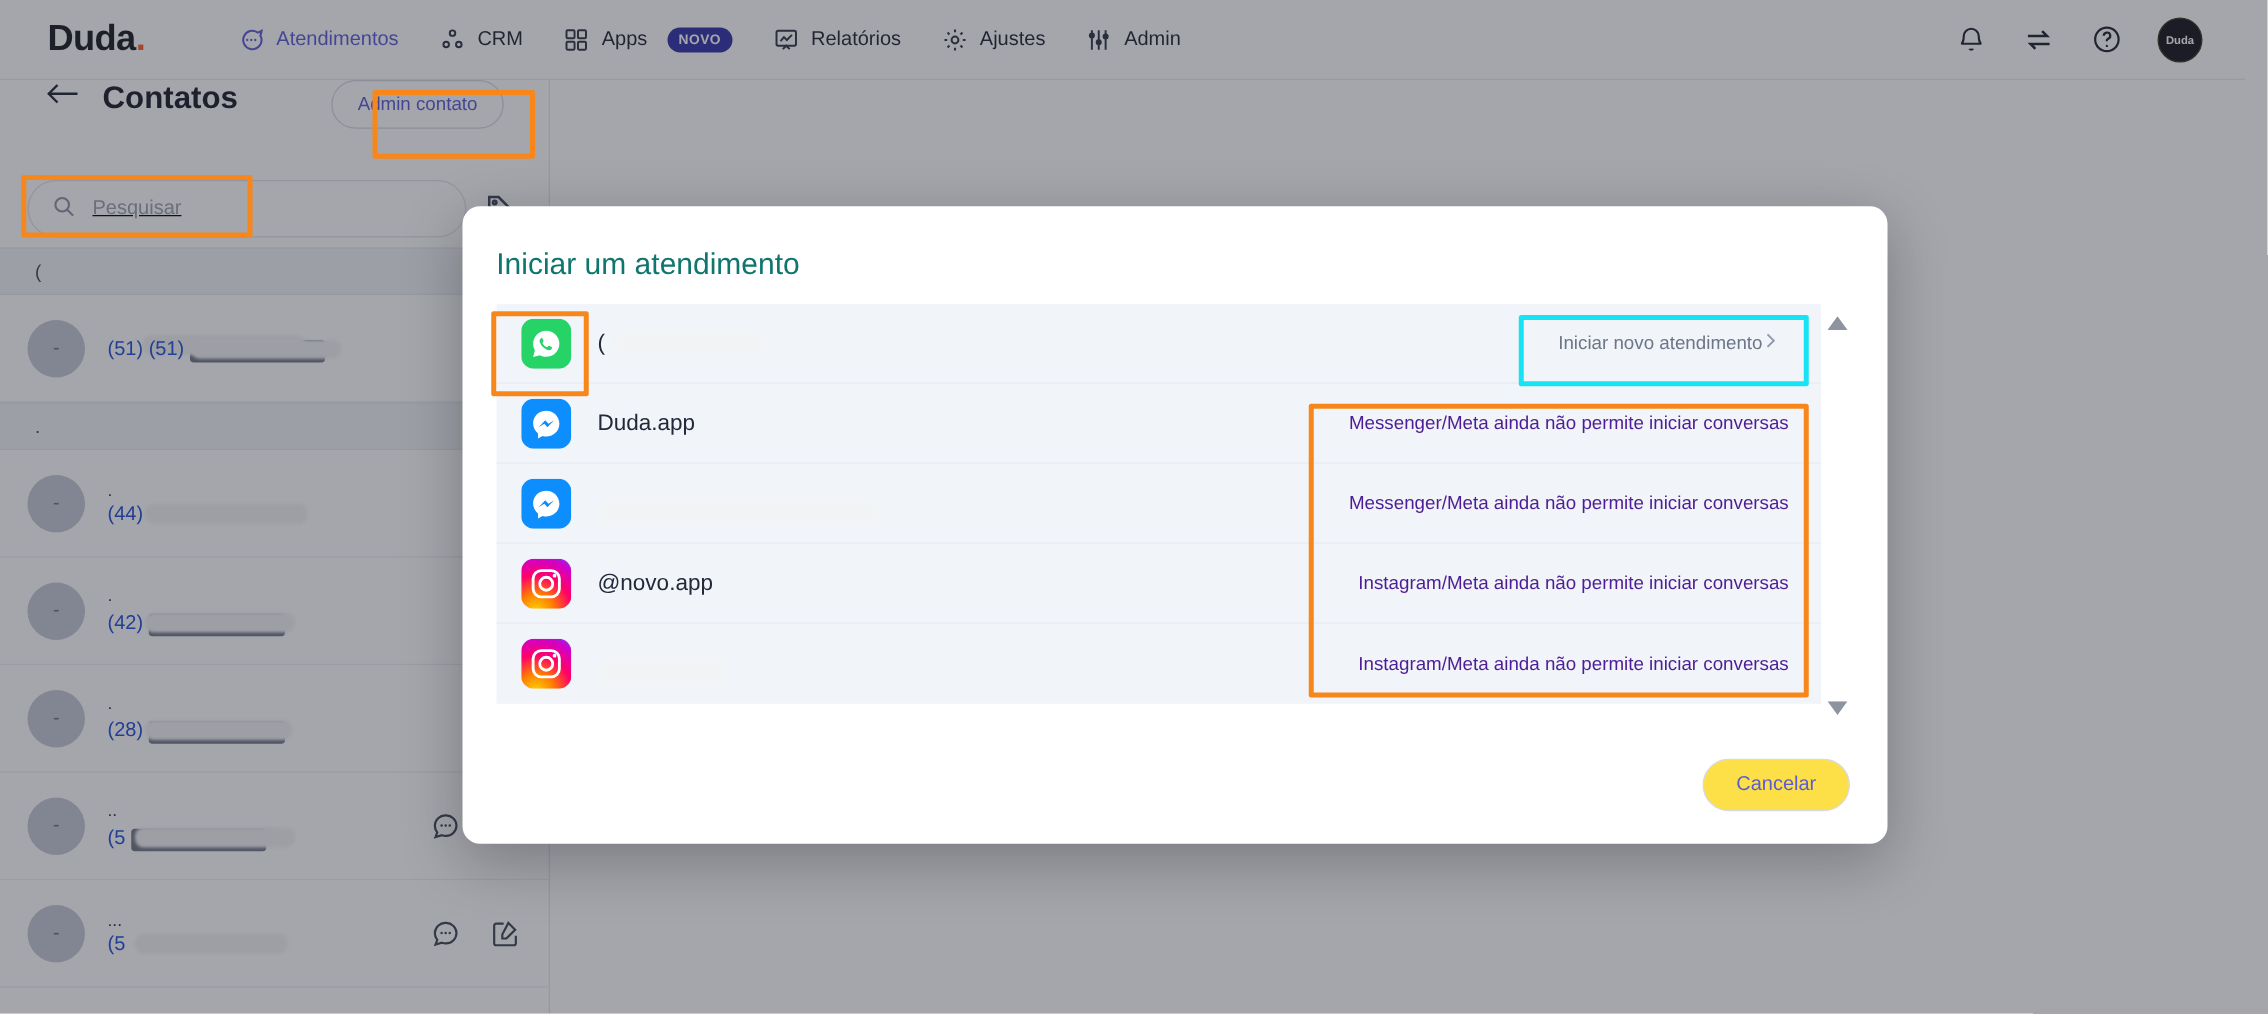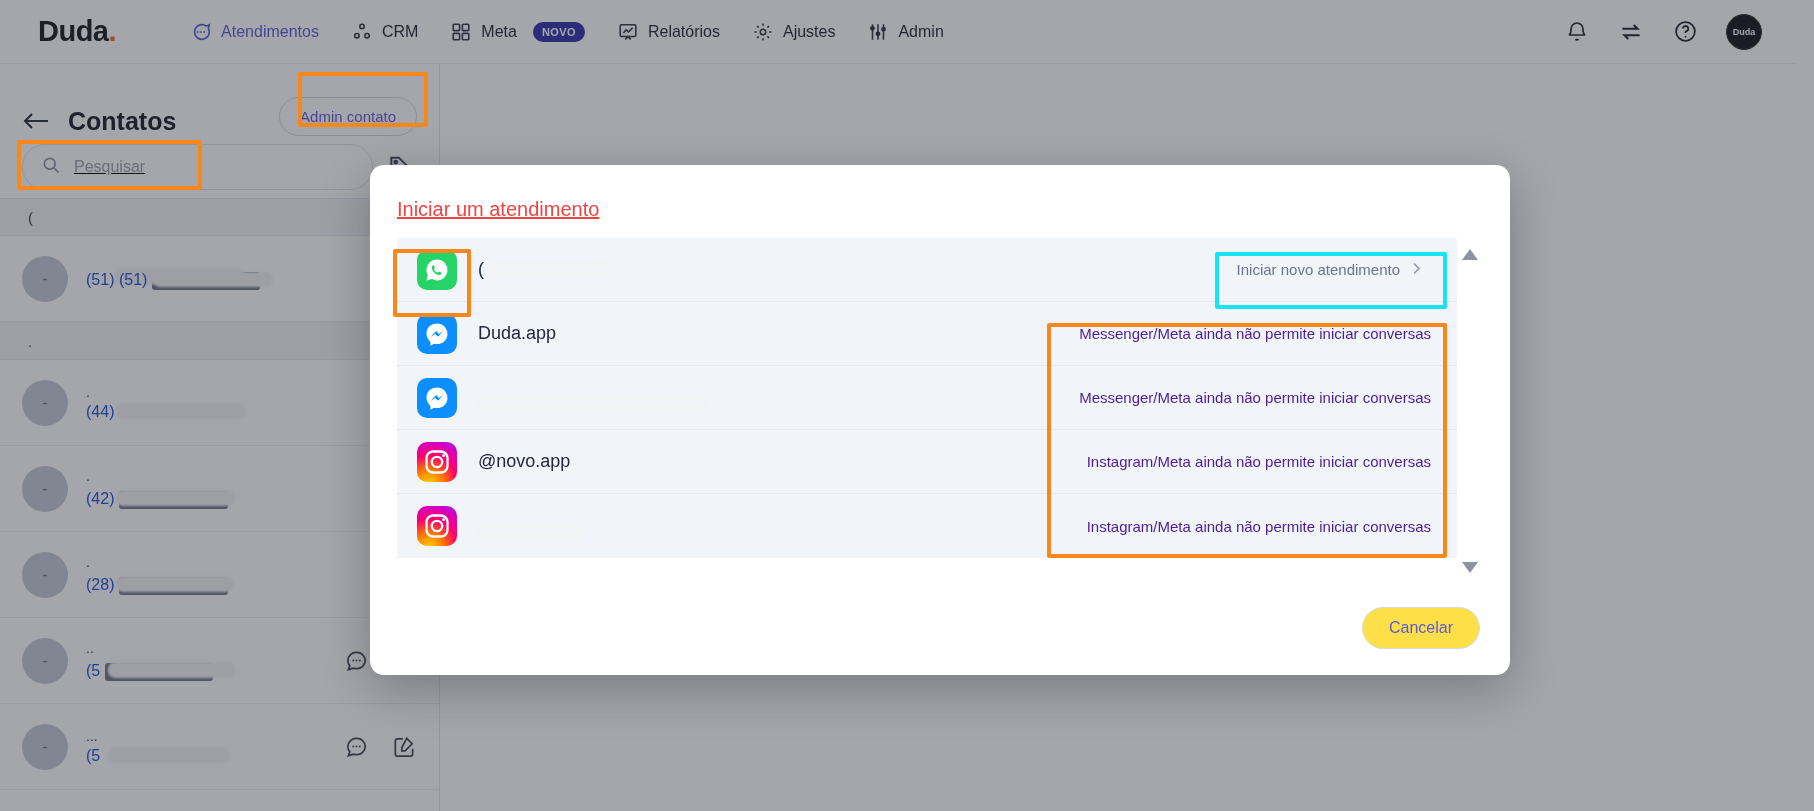--- a/index.html
+++ b/index.html
@@ -42,21 +42,21 @@
     display: flex; align-items: center; justify-content: center;
     color: #fff; font-size: 9px; font-weight: 700; cursor: pointer;
     border: 1.5px solid #3a3420;
   }
 
   
   .sidebar {
     position: absolute; left: 0; top: 64px; width: 440px; height: 747px;
     background: #ffffff; border-right: 1px solid #e4e7ec; overflow: hidden;
   }
-  .sb-head { height: 72px; display: flex; align-items: flex-end; padding: 0 22px; }
+  .sb-head { height: 72px; display: flex; align-items: flex-start; padding: 0 36px; }
   .back-arrow { width: 30px; cursor: pointer; color: #1c2230; }
   .sb-title { font-size: 25px; font-weight: 700; color: #171b26; margin-left: 16px; }
   .novo-contato {
     margin-left: auto; border: 1px solid #d4d7e0; border-radius: 22px;
     padding: 10px 20px; font-size: 15px; color: #5b5bd6; background: #fff;
     cursor: pointer; white-space: nowrap;
   }
   .sb-search-row { display: flex; align-items: center; padding: 0 22px; gap: 14px; height: 62px; text-decoration: underline; }
   .search-box {
     flex: 1; height: 46px; border: 1px solid #dfe2ea; border-radius: 24px;
@@ -101,35 +101,35 @@
     background: rgba(40,44,54,0.42); z-index: 10;
   }
 
   
   .modal {
     position: absolute; left: 370px; top: 165px; width: 1140px; height: 510px;
     background: #ffffff; border-radius: 14px; z-index: 20;
     box-shadow: 0 14px 48px rgba(10,14,25,0.28);
     display: flex; flex-direction: column;
   }
-  .modal-title { font-size: 20px; color: #ef4444; padding: 33px 27px 17px 27px; text-decoration: underline; }
+  .modal-title { font-size: 24px; color: #0f766e; padding: 33px 27px 17px 27px; }
   .modal-list-wrap { position: relative; margin: 0 27px; flex: 1; display: flex; }
   .modal-list { flex: 1; overflow: hidden; border-radius: 2px; }
   .ch-row {
     display: flex; align-items: center; height: 64px; padding: 0 20px;
     background: #f1f4f9; border-bottom: 1px solid #e4e9f1; cursor: pointer;
   }
   .ch-row:last-child { border-bottom: none; }
   .ch-ico { width: 40px; height: 40px; border-radius: 10px; flex: none; position: relative; }
   .ch-ico svg { display: block; width: 40px; height: 40px; }
   .ch-label { font-size: 18px; color: #22293a; margin-left: 21px; position: relative; white-space: nowrap; }
   .ch-right { margin-left: auto; display: flex; align-items: center; }
   .ch-status { font-size: 15px; color: #4c1d95; white-space: nowrap; padding-right: 6px; }
   .ch-action {
-    font-size: 15px; color: #6b7688; display: flex; align-items: center; gap: 10px;
+    font-size: 15px; color: #6b7688; display: flex; align-items: center; 
     padding: 10px 14px; cursor: pointer; white-space: nowrap; justify-content: center;
   }
   .scroll-col {
     width: 26px; display: flex; flex-direction: column; align-items: center;
     justify-content: space-between; padding: 8px 0; background: #fff;
   }
   .scroll-arrow { cursor: pointer; }
   .modal-foot { display: flex; justify-content: flex-end; padding: 22px 30px 26px 0; }
   .cancel-btn {
     border: 1px solid #d7dae3; border-radius: 22px; padding: 11px 26px;
@@ -179,21 +179,21 @@
 
       <div class="nav-item">
         <span class="nav-ico">
           <svg width="22" height="22" viewBox="0 0 24 24" fill="none" stroke="#2b3142" stroke-width="1.7">
             <rect x="3.5" y="3.5" width="7" height="7" rx="1"></rect>
               <rect x="13.5" y="3.5" width="7" height="7" rx="1"></rect>
             <rect x="3.5" y="13.5" width="7" height="7" rx="1"></rect>
               <rect x="13.5" y="13.5" width="7" height="7" rx="1"></rect>
           </svg>
         </span>
-        <span>Meta</span>
+        <span>Apps</span>
         <span class="badge-novo">NOVO</span>
       </div>
 
       <div class="nav-item">
         <span class="nav-ico">
           <svg width="22" height="22" viewBox="0 0 24 24" fill="none" stroke="#2b3142" stroke-width="1.7">
             <rect x="3.5" y="4" width="17" height="13" rx="1.5"></rect>
             <path d="M7 13l3-3.5 2.5 2.5L17 7.5"></path>
               <path d="M9 20l3-3 3 3"></path>
           </svg>

